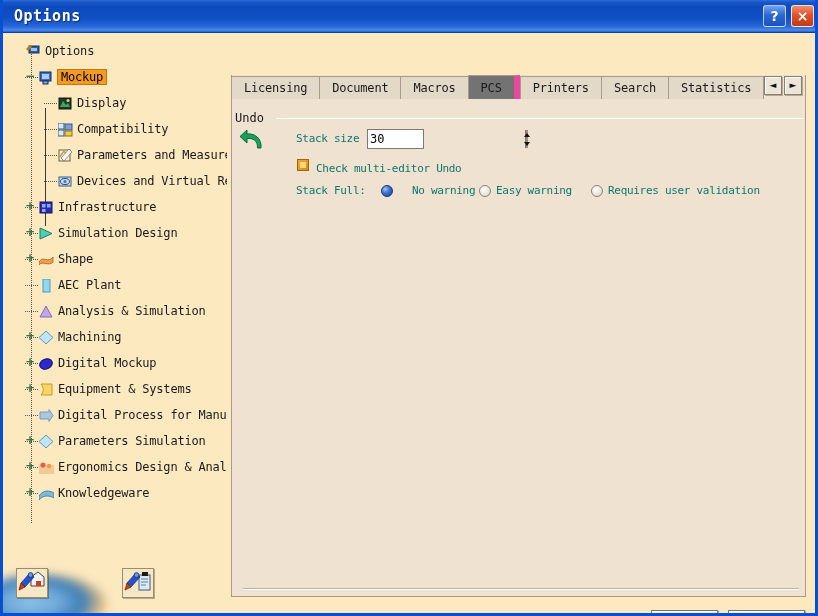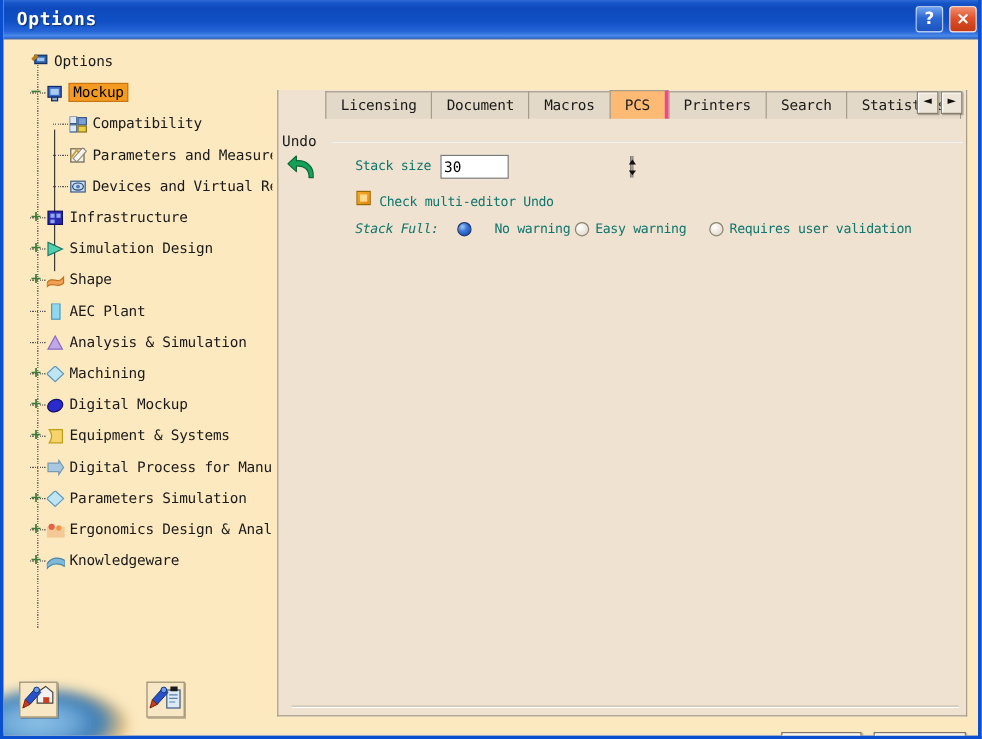--- a/index.html
+++ b/index.html
@@ -188,24 +188,24 @@
     color: #1A1A1A;
     background: #E3D9C8;
     border: 1px solid #A59C8C;
     border-bottom: none;
     border-right: none;
     font-family: "DejaVu Sans Mono", monospace;
     cursor: pointer;
     letter-spacing: -0.2px;
   }
   .tab.active {
-    background: #fdba74;
+    background: #737373;
     height: 24px;
     line-height: 24px;
-    border-right: 3px solid #ec4899;
+    border-right: 6px solid #ec4899;
     position: relative;
     z-index: 3;
   }
   .tab.last-visible {
     border-right: 1px solid #A59C8C;
   }
   #tab-scroll {
     position: absolute;
     right: 4px; top: 1px;
     display: flex;
@@ -398,20 +398,32 @@
                   <span class="hbar"></span>
                   <span class="plus">−</span>
                 </span>
             <span style="display:inline-block;width:27px;flex:none;"></span>
             <span class="ic"><svg width="15" height="14" viewBox="0 0 15 14">
                 <rect x="1" y="1" width="11" height="9" fill="#3D6BC4" stroke="#0E2A66"></rect>
                 <rect x="3" y="3" width="7" height="5" fill="#A8CCF4"></rect>
                 <rect x="4" y="10" width="5" height="3" fill="#8FA8C8" stroke="#0E2A66"></rect>
               </svg></span>
             <span class="lbl sel">Mockup</span>
+          </div>
+          <div class="tree-row">
+            <span class="expander" style="left:32px; top:8px;">
+                  <span class="hbar"></span>
+                </span>
+            <span style="display:inline-block;width:46px;flex:none;"></span>
+            <span class="ic"><svg width="15" height="14" viewBox="0 0 15 14">
+                <rect x="1" y="1" width="12" height="11" fill="#1E3A2A" stroke="#0A1A10"></rect>
+                <path d="M2 10 L5 4 L8 8 L10 6 L12 10 Z" fill="#3FA85A"></path>
+                <circle cx="10" cy="3.5" r="1.6" fill="#E8D048"></circle>
+              </svg></span>
+            <span class="lbl">Display</span>
           </div>
           <div class="tree-row">
             <span class="expander" style="left:32px; top:8px;">
                   <span class="hbar"></span>
                 </span>
             <span style="display:inline-block;width:46px;flex:none;"></span>
             <span class="ic"><svg width="15" height="14" viewBox="0 0 15 14">
                 <rect x="0" y="0" width="6" height="6" fill="#DDE8F6" stroke="#3A5A88"></rect>
                 <rect x="7" y="1" width="7" height="6" fill="#7A9ED6" stroke="#3A5A88"></rect>
                 <rect x="0" y="7" width="6" height="6" fill="#DDE8F6" stroke="#3A5A88"></rect>
@@ -598,21 +610,21 @@
         <path d="M19 3 L25 3 L25 7 L19 7 Z" fill="#1A1A1A"></path>
         <path d="M13 4 L17 8 L8 18 L4 14 Z" fill="#2A52C8" stroke="#12307A" stroke-width="0.8"></path>
         <path d="M8 18 L4 14 L2 21 Z" fill="#C84020" stroke="#7A1C08" stroke-width="0.8"></path>
         <circle cx="13.5" cy="6" r="2.4" fill="#6A9AE8" stroke="#12307A" stroke-width="0.8"></circle>
       </svg>
     </div>
 
     <div id="panel"></div>
 
     <div id="tabstrip">
-      <div id="tabs-host" style="display:flex;align-items:flex-end;padding-left:40px;">
+      <div id="tabs-host" style="display:flex;align-items:flex-end;">
           <div class="tab">Licensing</div>
           <div class="tab">Document</div>
           <div class="tab">Macros</div>
           <div class="tab active">PCS</div>
           <div class="tab">Printers</div>
           <div class="tab">Search</div>
           <div class="tab last-visible">Statistics</div>
         </div>
       <div id="tab-scroll">
         <div class="scroll-btn">◄</div>
@@ -641,21 +653,21 @@
           </div>
         <div class="spin-b dn">
             <span class="arr"></span>
           </div>
       </div>
     </div>
 
     <div id="cb-multi"></div>
     <div class="ctl-label" style="left:313px; top:129px;">Check multi-editor Undo</div>
 
-    <div class="ctl-label" style="left:293px; top:151px;font-style:italic;">Stack Full:</div>
+    <div class="ctl-label" style="left:293px; top:151px;">Stack Full:</div>
 
     <div id="radios-host">
         <div class="radio on" style="left: 378px; top: 152px;"></div>
         <div class="ctl-label" style="left: 395px; top: 151px; margin-left: 14px;">No warning</div>
         <div class="radio" style="left: 476px; top: 152px;"></div>
         <div class="ctl-label" style="left: 493px; top: 151px;">Easy warning</div>
         <div class="radio" style="left: 588px; top: 152px;"></div>
         <div class="ctl-label" style="left: 605px; top: 151px;">Requires user validation</div>
       </div>
 

